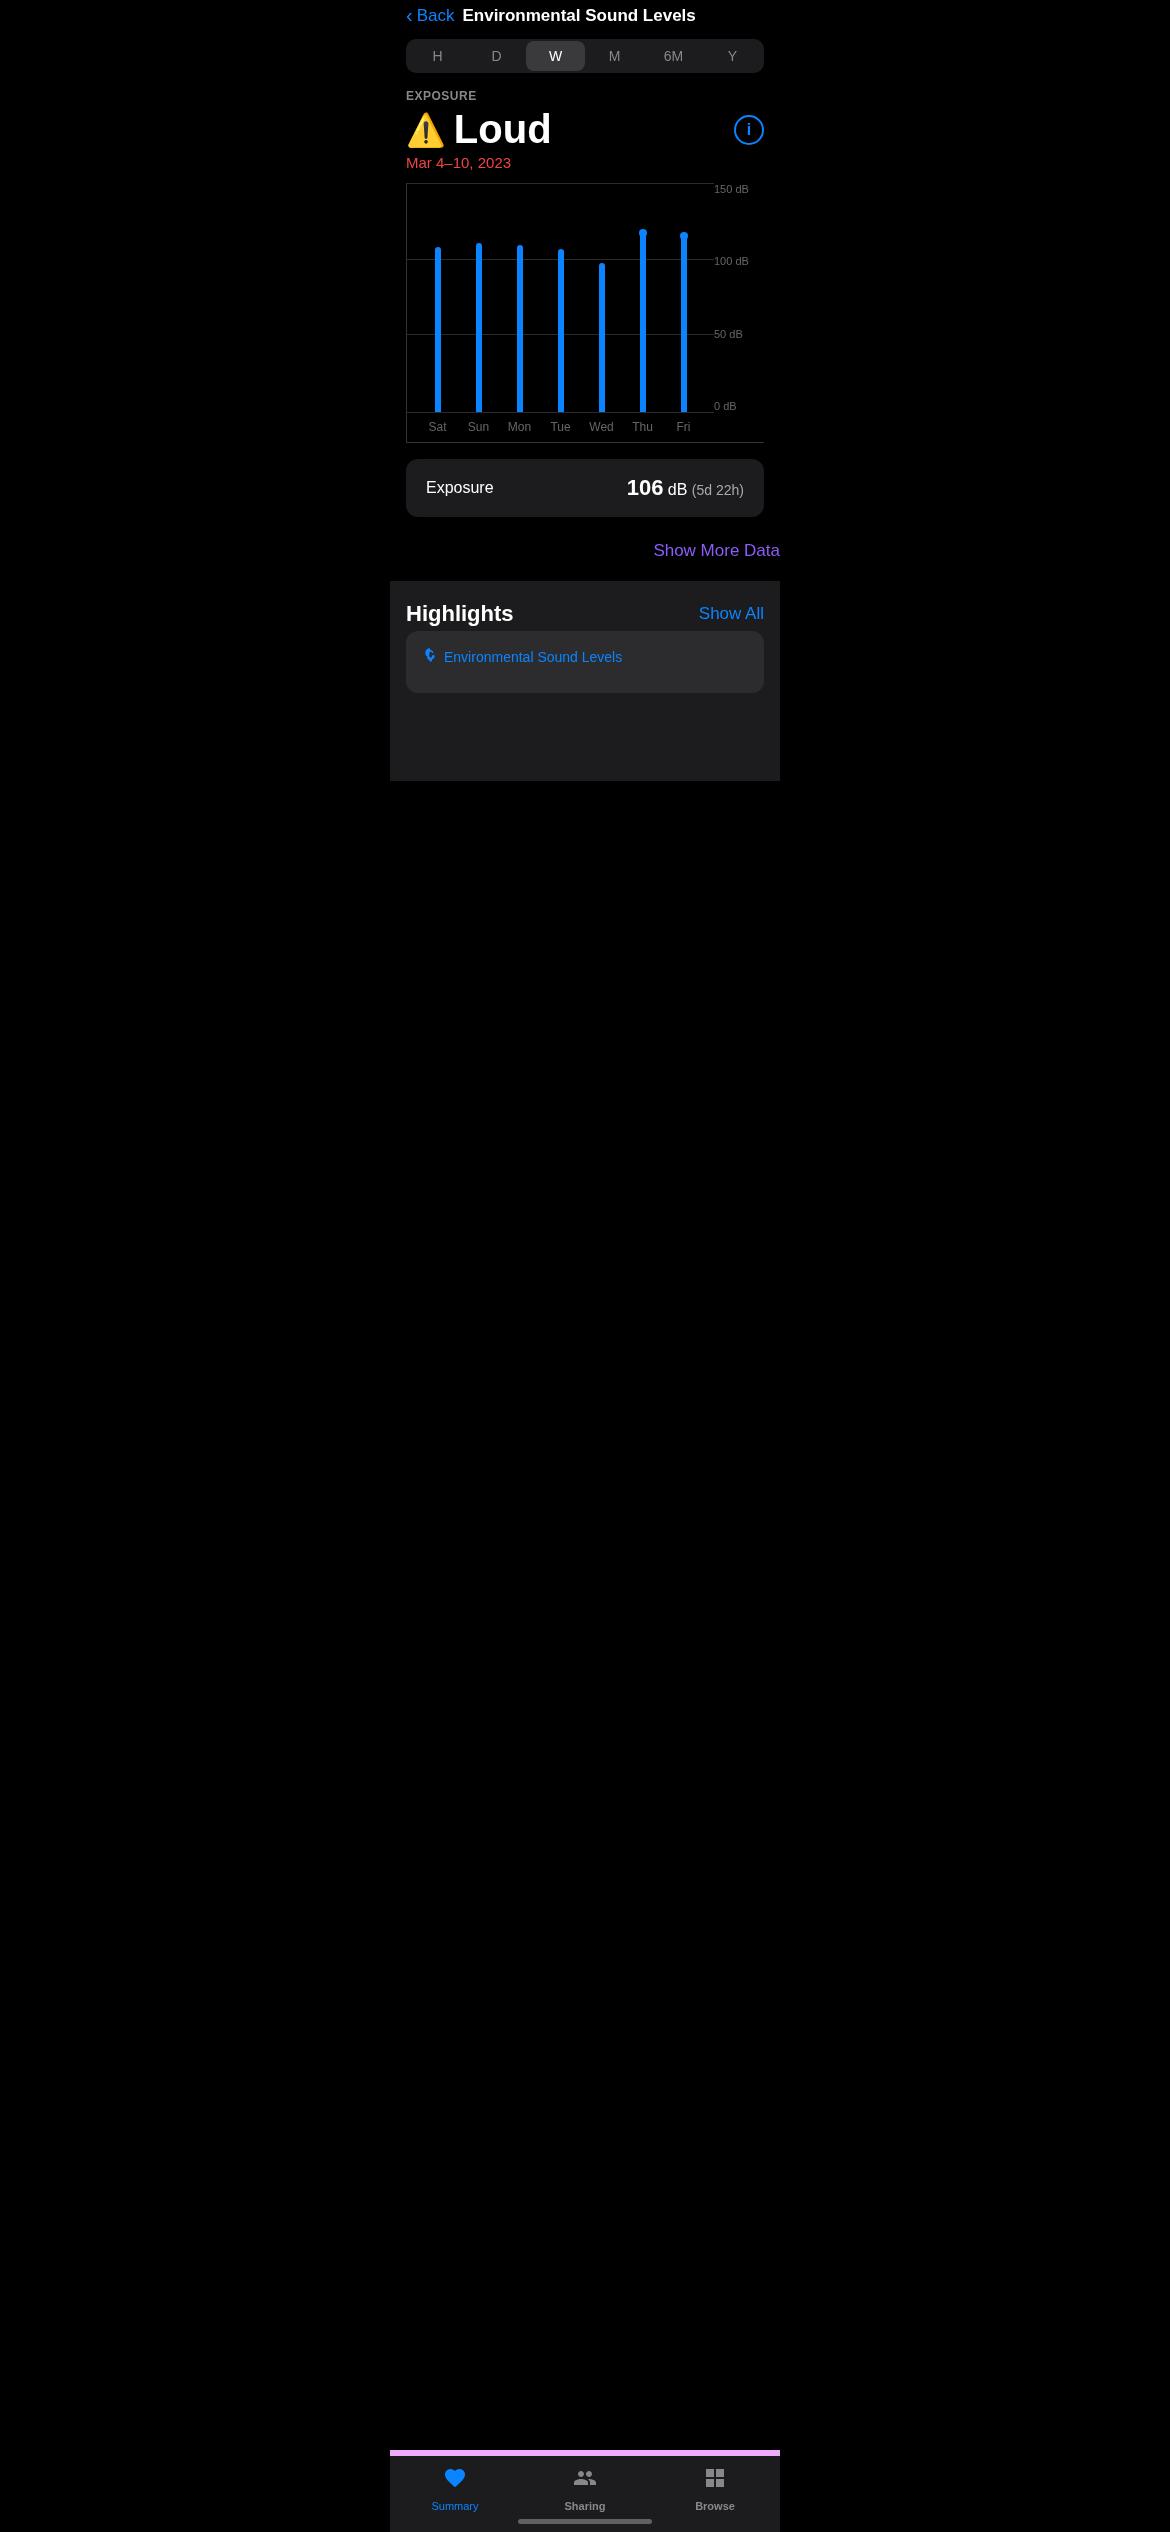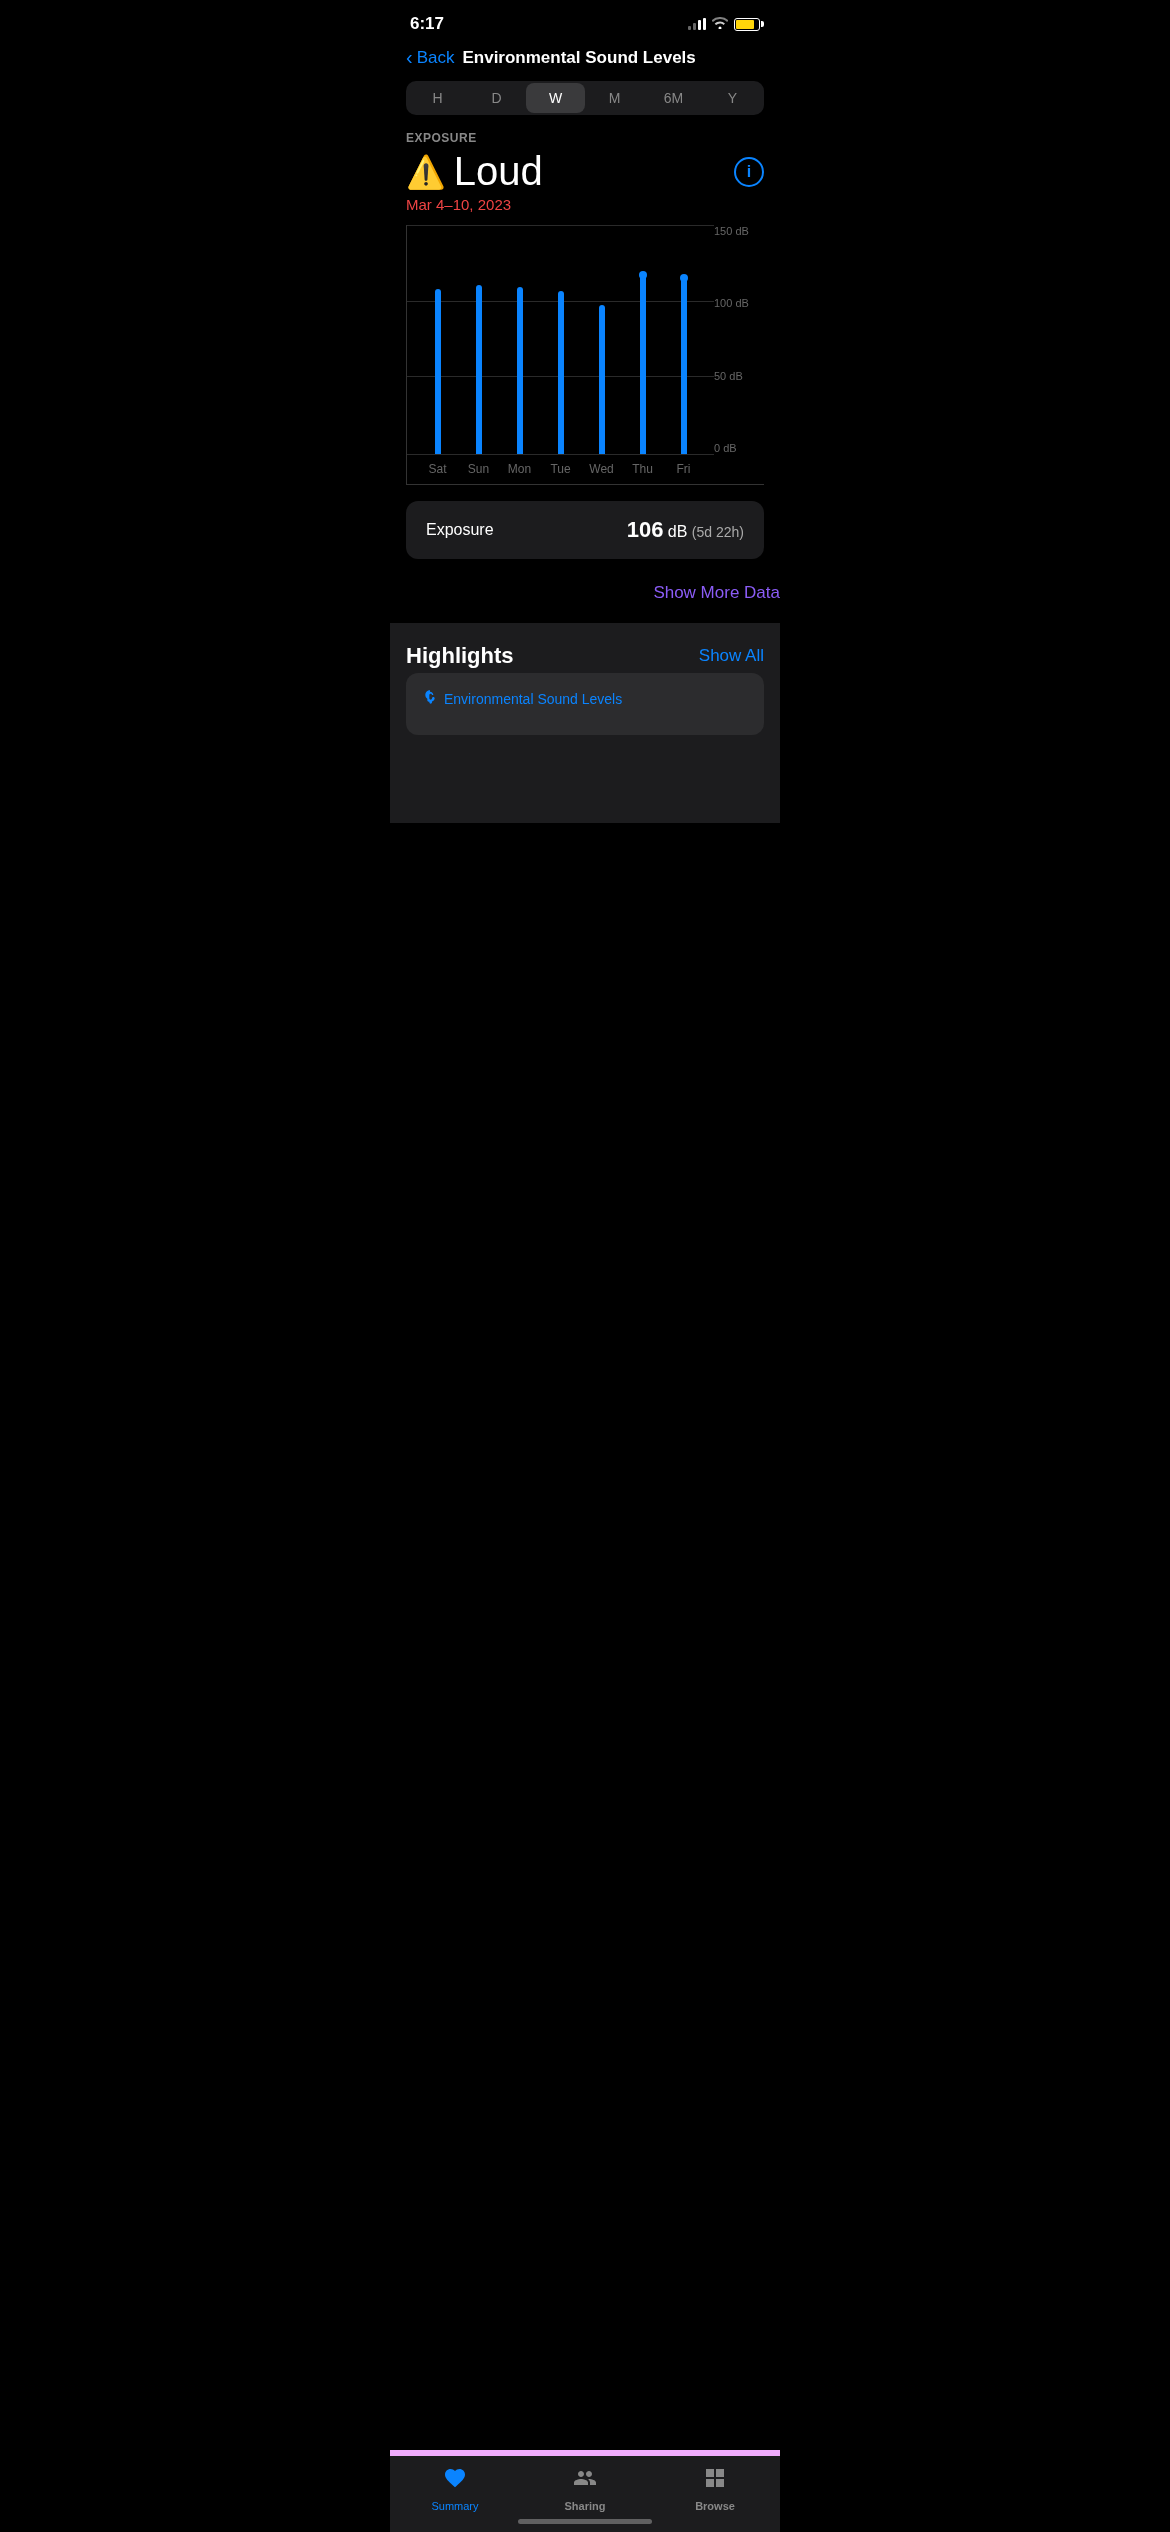--- a/index.html
+++ b/index.html
@@ -146,21 +146,21 @@
     .exposure-main {
       display: flex;
       align-items: center;
       gap: 8px;
     }
     .warning-icon {
       font-size: 32px;
     }
     .exposure-title {
       font-size: 40px;
-      font-weight: 400;
+      font-weight: 700;
       color: #fff;
     }
     .info-btn {
       width: 30px;
       height: 30px;
       border: 2px solid #0A84FF;
       border-radius: 50%;
       display: flex;
       align-items: center;
       justify-content: center;
@@ -394,41 +394,20 @@
 
     .main-content {
       padding-bottom: 100px;
     }
   </style>
 </head>
 <body>
 
 <div class="main-content">
 
-  <div class="status-bar">
-    <span class="status-time">6:17</span>
-    <div class="status-icons">
-      <div class="signal-bars">
-        <div class="signal-bar dim" style="height:4px"></div>
-        <div class="signal-bar dim" style="height:7px"></div>
-        <div class="signal-bar" style="height:10px"></div>
-        <div class="signal-bar" style="height:12px"></div>
-      </div>
-      <span class="wifi-icon">
-        <svg width="16" height="12" viewBox="0 0 16 12" fill="white">
-          <path d="M8 9.5a1.5 1.5 0 110 3 1.5 1.5 0 010-3z"></path>
-          <path d="M8 6.5c1.38 0 2.63.56 3.54 1.46l1.42-1.42A7.44 7.44 0 008 4.5c-2.07 0-3.94.84-5.3 2.2l1.42 1.42A5.47 5.47 0 018 6.5z" opacity="0.8"></path>
-          <path d="M8 2c2.76 0 5.26 1.12 7.07 2.93l1.42-1.42A11.46 11.46 0 008 0 11.46 11.46 0 00-.49 3.51L.93 4.93A9.47 9.47 0 018 2z" opacity="0.5"></path>
-        </svg>
-      </span>
-      <div class="battery-icon">
-        <div class="battery-fill"></div>
-      </div>
-    </div>
-  </div>
 
   <div class="nav-bar">
     <div class="back-btn">
       <span class="back-chevron">‹</span>
       <span>Back</span>
     </div>
     <span class="nav-title">Environmental Sound Levels</span>
   </div>
 
   <div class="period-selector">

